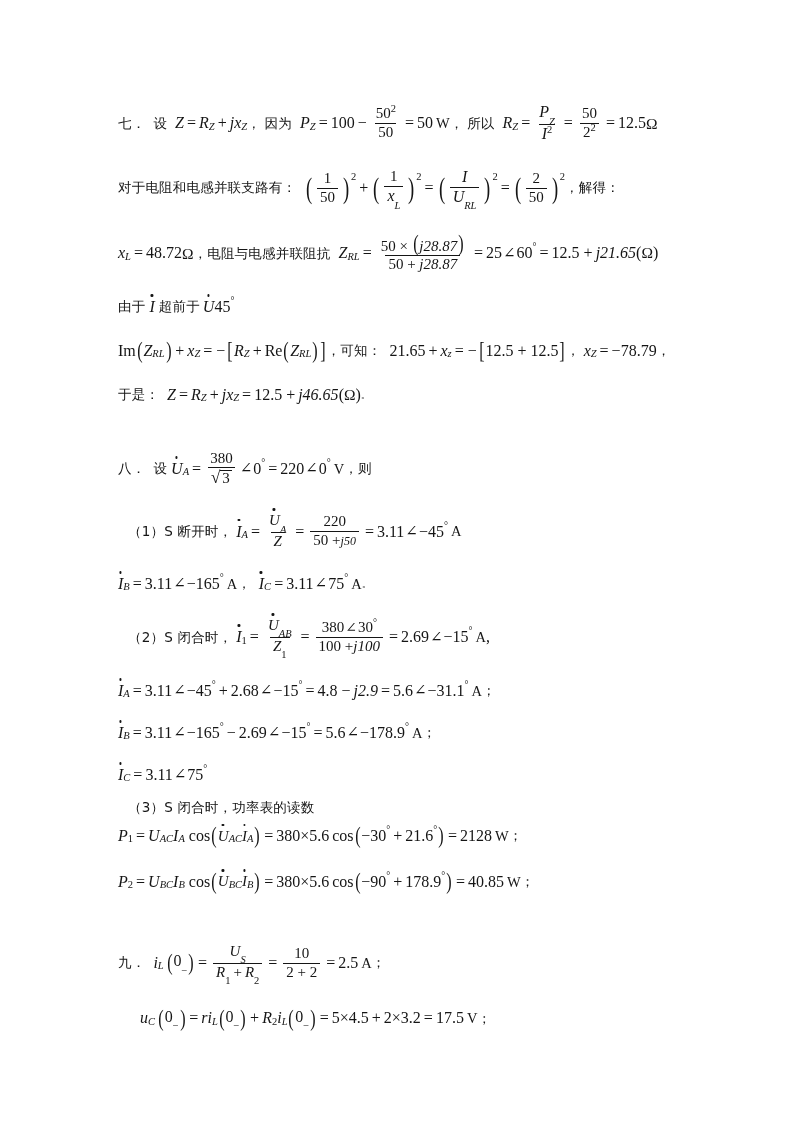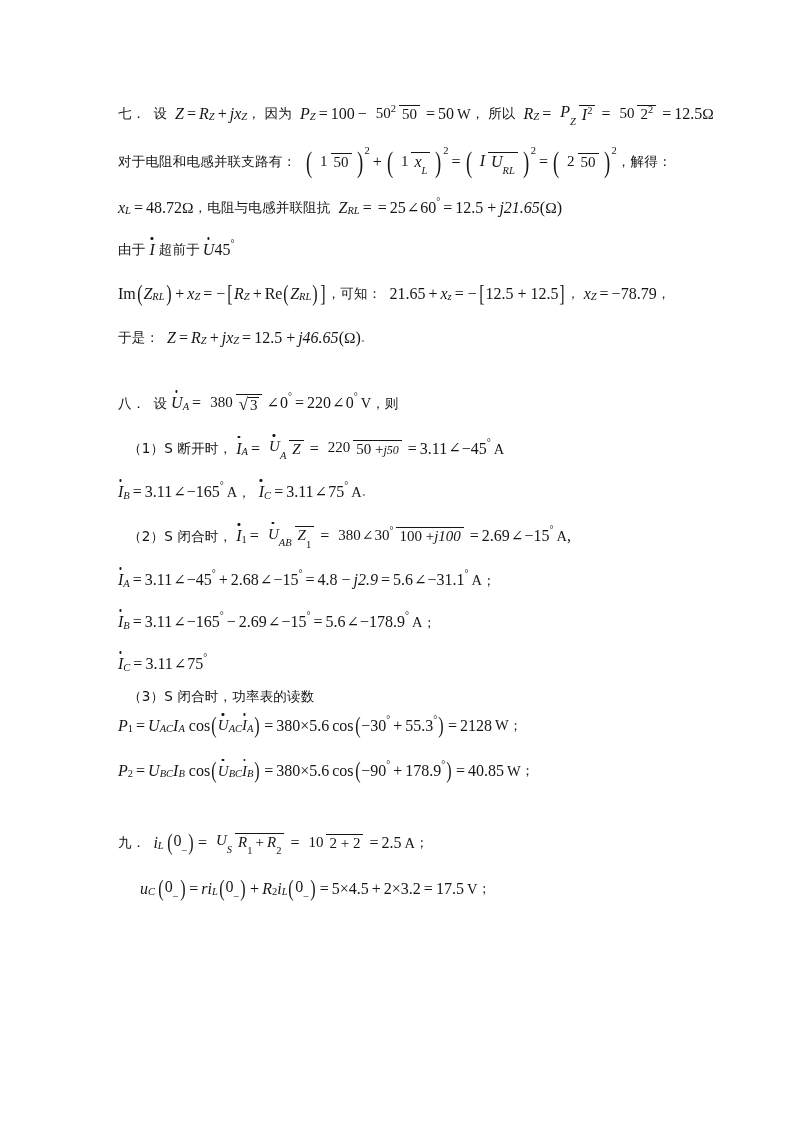--- a/index.html
+++ b/index.html
@@ -86,21 +86,21 @@
     top: -5px;
     width: 2.6px;
     height: 2.6px;
     border-radius: 50%;
     background: #151515;
     transform: translateX(-60%);
   }
   
   .frac {
     display: inline-flex;
-    flex-direction: row;
+    flex-direction: column;
     align-items: center;
     justify-content: center;
     vertical-align: middle;
     margin: 0 3px;
     line-height: 1.05;
   }
   .frac > .num { padding: 0 3px 1px 3px; font-size: 15px; }
   .frac > .den {
     padding: 1px 3px 0 3px;
     font-size: 15px;
@@ -264,20 +264,31 @@
       <span class="mi">x</span>
         <span class="sub">L</span>
       <span class="op">=</span>
       <span class="mn">48.72</span>
         <span class="ohm">Ω</span>
       <span class="cn">，电阻与电感并联阻抗</span>
       <span class="sp"></span>
       <span class="mi">Z</span>
         <span class="sub">RL</span>
       <span class="op">=</span>
+      <span class="frac">
+        <span class="num">
+          <span>50</span>
+          <span>×</span>
+          <span class="pl-sm">(</span><span class="mi" style="font-size:15px">j28.87</span><span class="pr-sm">)</span>
+        </span>
+        <span class="den">
+          <span>50 +</span>
+          <span class="mi" style="font-size:15px">j28.87</span>
+        </span>
+      </span>
       <span class="op">=</span>
       <span class="mn">25</span>
         <span class="angsym">∠</span>
         <span class="mn">60</span>
         <span class="deg">°</span>
       <span class="op">=</span>
       <span class="mn">12.5 +</span>
       <span class="sp" style="width:3px"></span>
       <span class="mi">j21.65</span>
         <span class="mn">(<span class="ohm">Ω</span>)</span>
@@ -536,21 +547,21 @@
       <span class="op">=</span>
       <span class="mn">380</span>
         <span class="mn">×</span>
         <span class="mn">5.6</span>
       <span class="sp" style="width:3px"></span>
       <span class="mn">cos</span>
         <span class="pl-sm">(</span>
         <span class="mn">−30</span>
         <span class="deg">°</span>
         <span class="op">+</span>
-        <span class="mn">55.3</span>
+        <span class="mn">21.6</span>
         <span class="deg">°</span>
         <span class="pr-sm">)</span>
       <span class="op">=</span>
       <span class="mn">2128</span>
         <span class="unit">W</span>
         <span class="cn">；</span>
     </div>
 
     <div class="line" style="margin-bottom:52px">
       <span class="mi">P</span>

